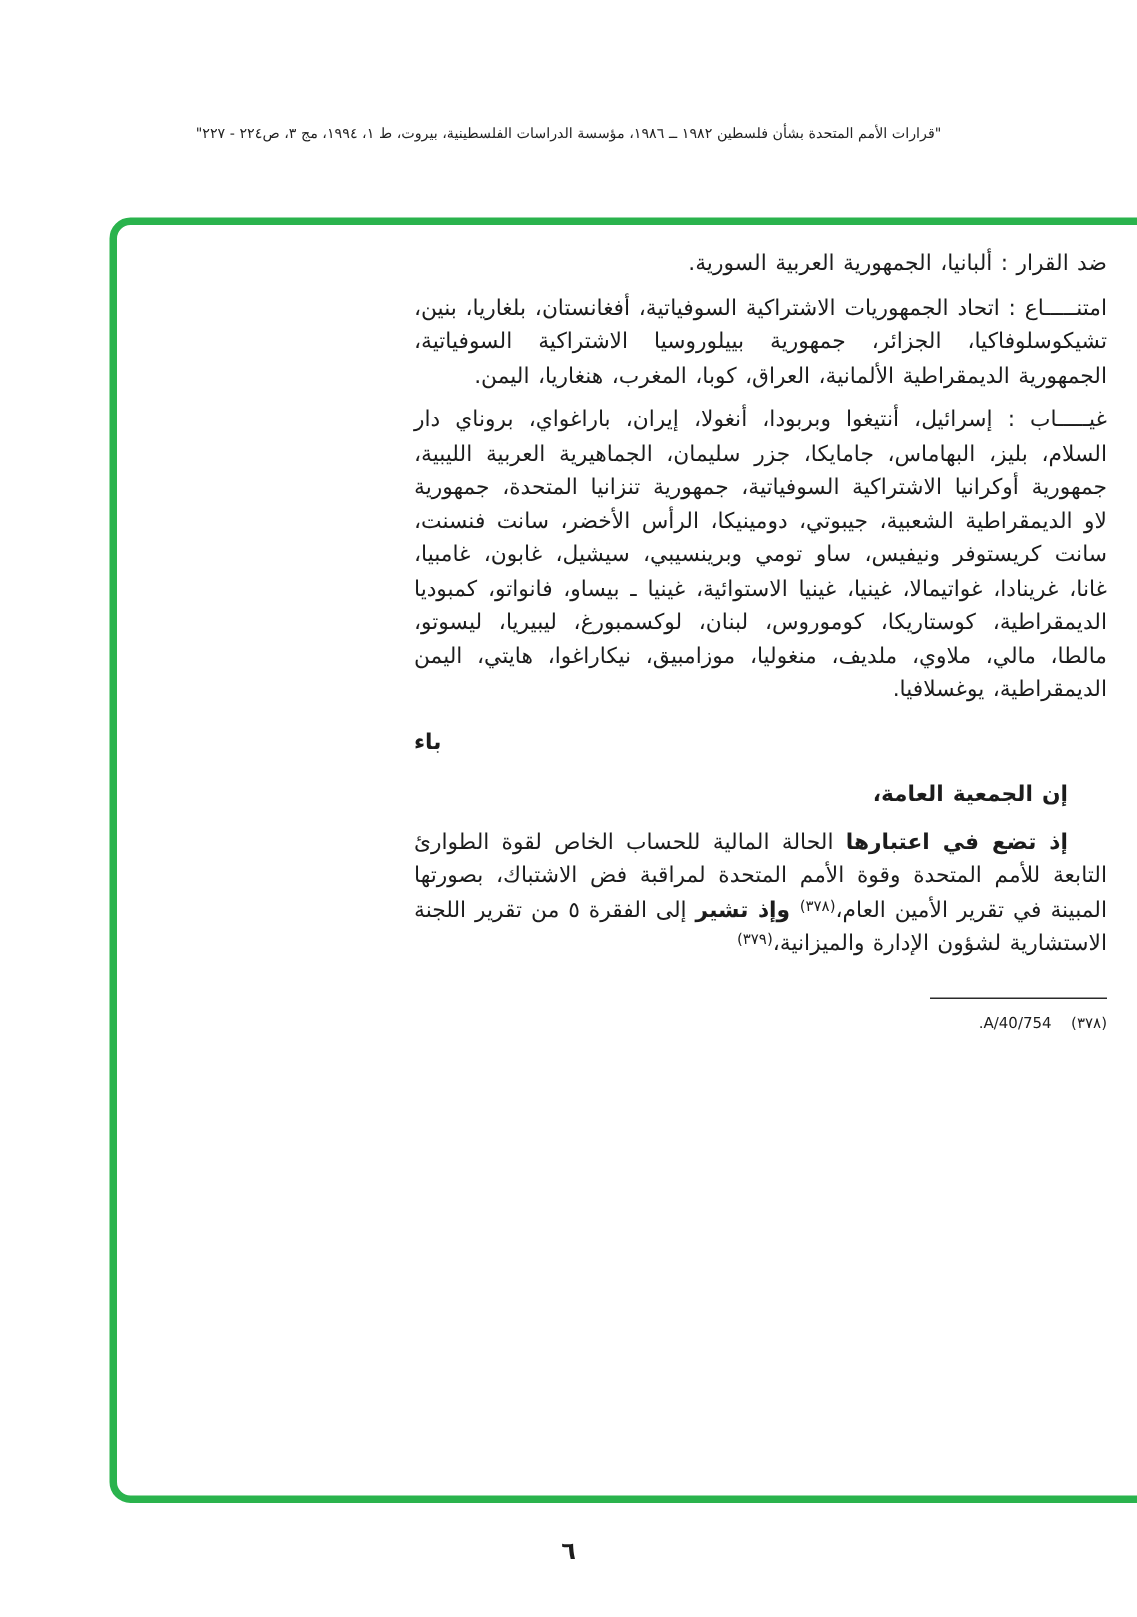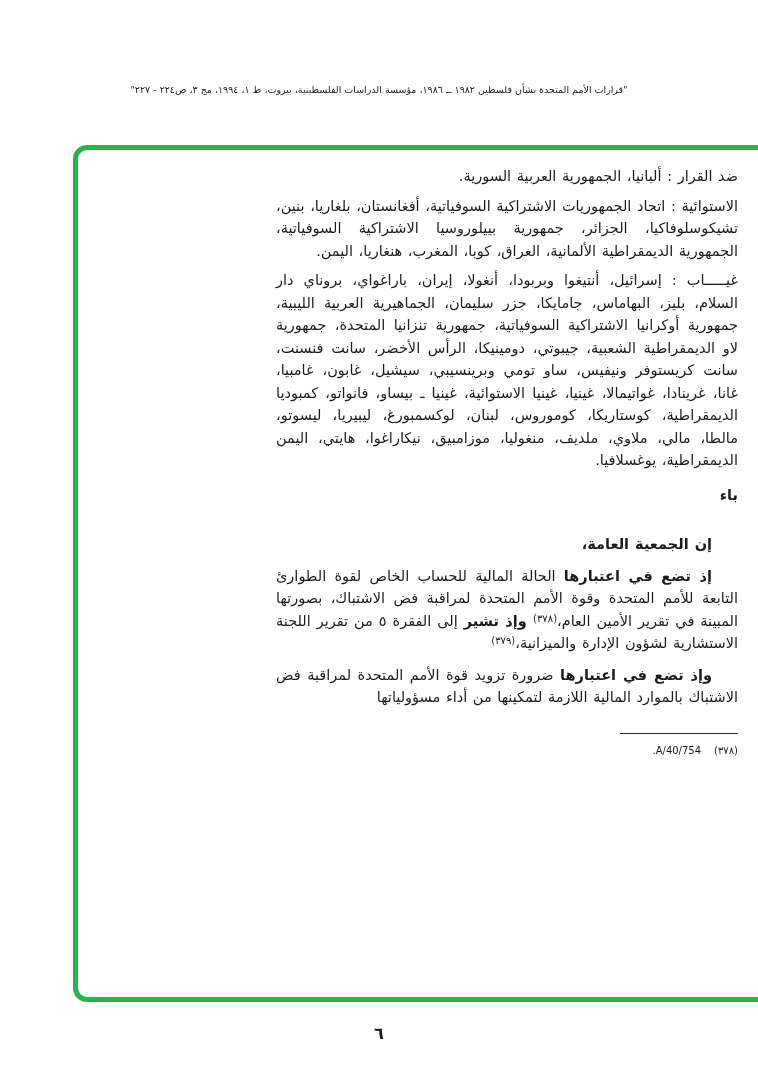--- a/index.html
+++ b/index.html
@@ -26,22 +26,22 @@
     overflow: hidden;
   }
   .content {
     position: absolute; top: 15px; right: 40px; width: 462px;
     direction: rtl; text-align: justify;
     font-size: 14.5px; line-height: 22.5px;
     word-spacing: 1px;
   }
   p { margin: 0; }
   .vote-para { margin-bottom: 7px; }
-  .section-heading { text-align: right; font-weight: 700; margin-top: 12px; }
-  .intro { font-weight: 700; margin-top: 27px; text-indent: 26px; }
+  .section-heading { text-align: left; font-weight: 700; margin-top: 12px; }
+  .intro { font-weight: 700; margin-top: 13px; text-indent: 26px; }
   .para { margin-top: 9px; text-indent: 26px; }
   .bold { font-weight: 700; margin-top: 44px; }
   .fnmark { font-size: 10px; vertical-align: 4px; line-height: 0; }
   .footnotes { margin-top: 24px; font-size: 10px; }
   .fn-rule { width: 118px; border-top: 1.2px solid #2a2a2a; margin-bottom: 8px; }
   .fn-line { text-align: right; line-height: 17.5px; }
   .fn-num { margin-left: 13px; }
   .page-number {
     position: absolute; top: 1024px; left: 0; width: 100%;
     text-align: center; font-size: 16px; font-weight: 700;
@@ -54,31 +54,30 @@
 
   <header class="doc-header">
     <div class="doc-source">"قرارات الأمم المتحدة بشأن فلسطين ١٩٨٢ ــ ١٩٨٦، مؤسسة الدراسات الفلسطينية، بيروت، ط ١، ١٩٩٤، مج ٣، ص٢٢٤ - ٢٢٧"</div>
   </header>
 
   <div class="frame">
     <div class="content">
 
       <p class="vote-para"><span class="vote-label">ضد القرار : </span><span>ألبانيا، الجمهورية العربية السورية.</span></p>
 
-      <p class="vote-para"><span class="vote-label">الاستوائية : </span><span>اتحاد الجمهوريات الاشتراكية السوفياتية، أفغانستان، بلغاريا، بنين، تشيكوسلوفاكيا، الجزائر، جمهورية بييلوروسيا الاشتراكية السوفياتية، الجمهورية الديمقراطية الألمانية، العراق، كوبا، المغرب، هنغاريا، اليمن.</span></p>
+      <p class="vote-para"><span class="vote-label">امتنـــــاع : </span><span>اتحاد الجمهوريات الاشتراكية السوفياتية، أفغانستان، بلغاريا، بنين، تشيكوسلوفاكيا، الجزائر، جمهورية بييلوروسيا الاشتراكية السوفياتية، الجمهورية الديمقراطية الألمانية، العراق، كوبا، المغرب، هنغاريا، اليمن.</span></p>
 
       <p class="vote-para"><span class="vote-label">غيـــــاب : </span><span>إسرائيل، أنتيغوا وبربودا، أنغولا، إيران، باراغواي، بروناي دار السلام، بليز، البهاماس، جامايكا، جزر سليمان، الجماهيرية العربية الليبية، جمهورية أوكرانيا الاشتراكية السوفياتية، جمهورية تنزانيا المتحدة، جمهورية لاو الديمقراطية الشعبية، جيبوتي، دومينيكا، الرأس الأخضر، سانت فنسنت، سانت كريستوفر ونيفيس، ساو تومي وبرينسيبي، سيشيل، غابون، غامبيا، غانا، غرينادا، غواتيمالا، غينيا، غينيا الاستوائية، غينيا ـ بيساو، فانواتو، كمبوديا الديمقراطية، كوستاريكا، كوموروس، لبنان، لوكسمبورغ، ليبيريا، ليسوتو، مالطا، مالي، ملاوي، ملديف، منغوليا، موزامبيق، نيكاراغوا، هايتي، اليمن الديمقراطية، يوغسلافيا.</span></p>
 
       <p class="section-heading">باء</p>
 
       <p class="intro">إن الجمعية العامة،</p>
 
       <p class="para"><span class="bold">إذ تضع في اعتبارها</span><span> الحالة المالية للحساب الخاص لقوة الطوارئ التابعة للأمم المتحدة وقوة الأمم المتحدة لمراقبة فض الاشتباك، بصورتها المبينة في تقرير الأمين العام،</span><span class="fnmark">(٣٧٨)</span><span class="bold"> وإذ تشير</span><span> إلى الفقرة ٥ من تقرير اللجنة الاستشارية لشؤون الإدارة والميزانية،</span><span class="fnmark">(٣٧٩)</span></p>
 
-      <p class="para"><span class="bold">وإذ تضع في اعتبارها</span><span> ضرورة تزويد قوة الأمم المتحدة لمراقبة فض الاشتباك بالموارد المالية اللازمة لتمكينها من أداء مسؤولياتها</span></p>
 
       <div class="footnotes">
         <div class="fn-rule"></div>
         <div class="fn-line"><span class="fn-num">(٣٧٨)</span><span class="fn-ref">A/40/754.</span></div>
       </div>
 
     </div>
   </div>
 
   <div class="page-number">٦</div>

